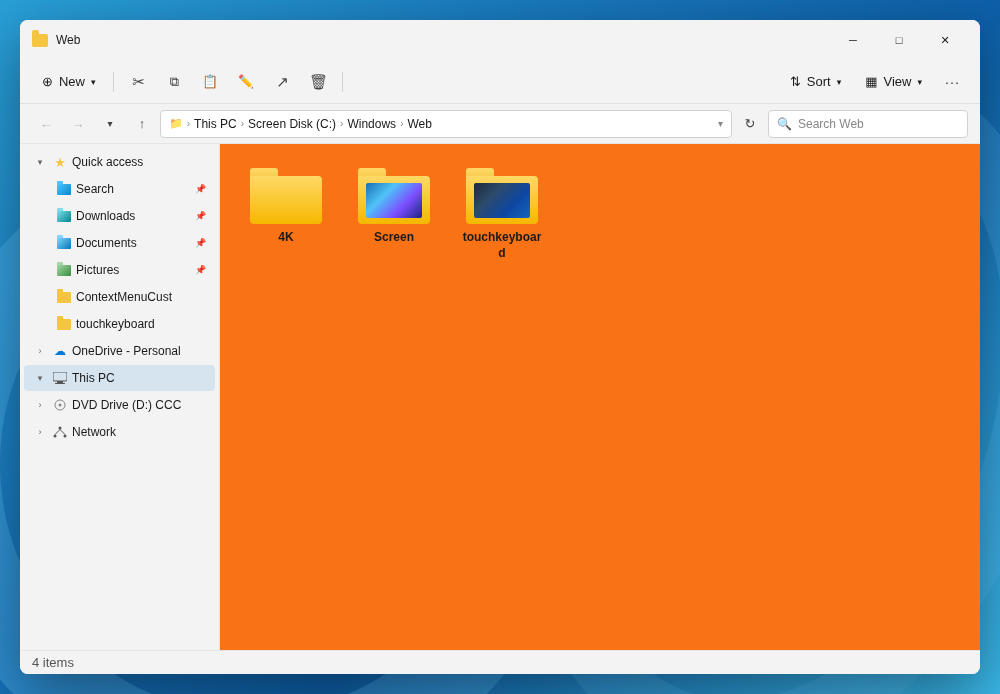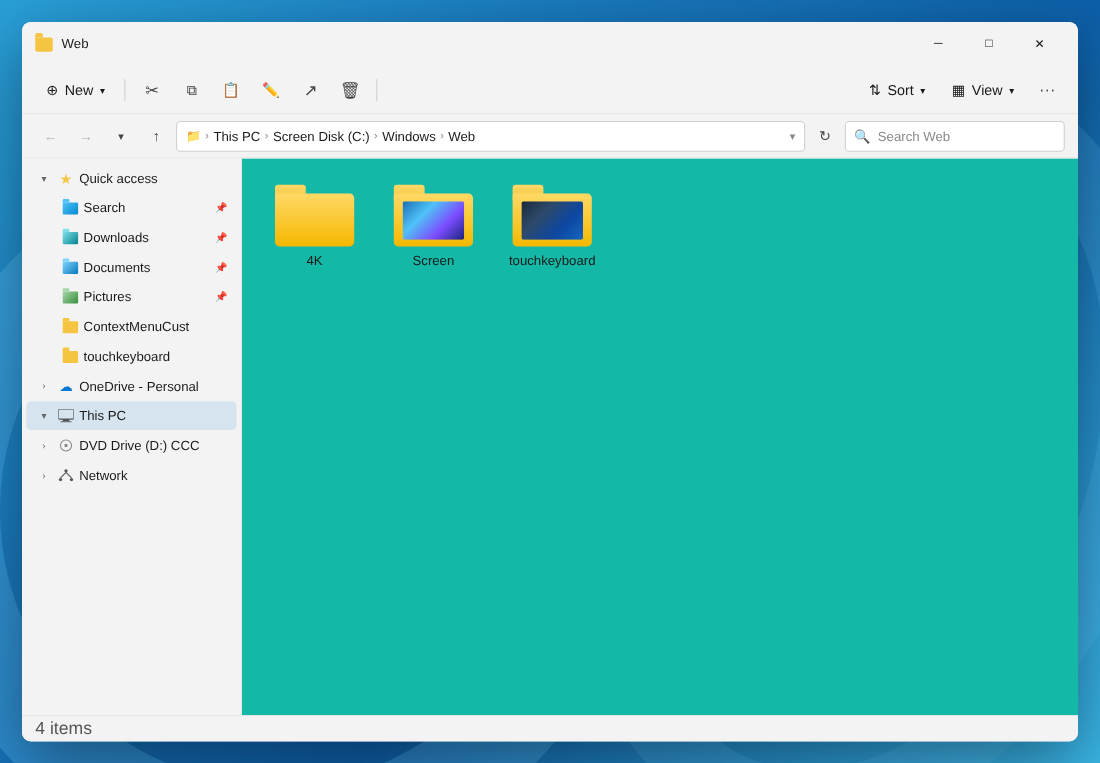--- a/index.html
+++ b/index.html
@@ -374,23 +374,24 @@
       border-radius: 1px 1px 0 0;
     }
     .onedrive-icon {
       color: #0078d7;
       font-size: 12px;
     }
 
     
     .file-area {
       flex: 1;
-      background: #14b8a6;
+      background: #f97316;
       overflow-y: auto;
       padding: 16px;
+      font-weight: bold;
     }
     .file-grid {
       display: flex;
       flex-wrap: wrap;
       gap: 8px;
     }
     .file-item {
       width: 100px;
       display: flex;
       flex-direction: column;
@@ -445,21 +446,21 @@
     }
 
     
     .status-bar {
       height: 24px;
       background: #f3f3f3;
       border-top: 1px solid #e5e5e5;
       display: flex;
       align-items: center;
       padding: 0 12px;
-      font-size: 16px;
+      font-size: 13px;
       color: #555;
       flex-shrink: 0;
     }
 
     
     .thumb-blue {
       background: linear-gradient(135deg, #1a6eb5, #4fc3f7, #7c4dff, #1a237e);
       width: 100%;
       height: 100%;
     }

